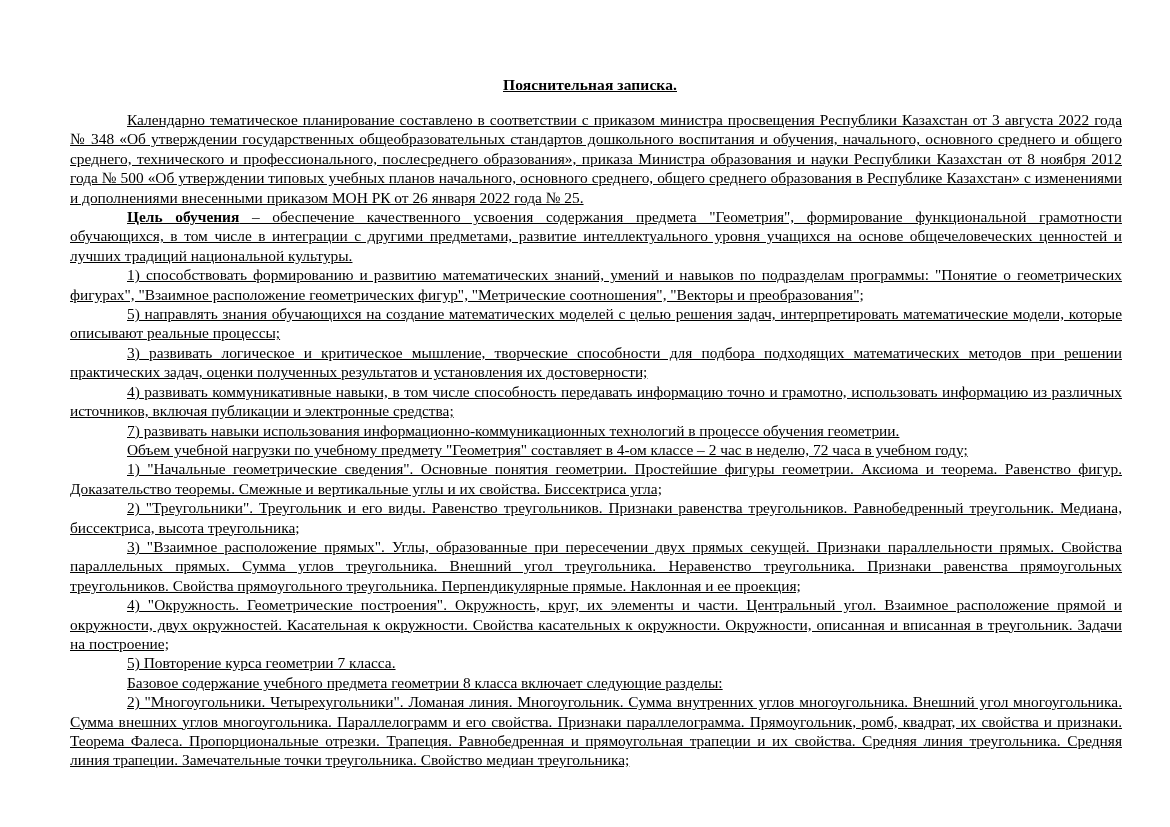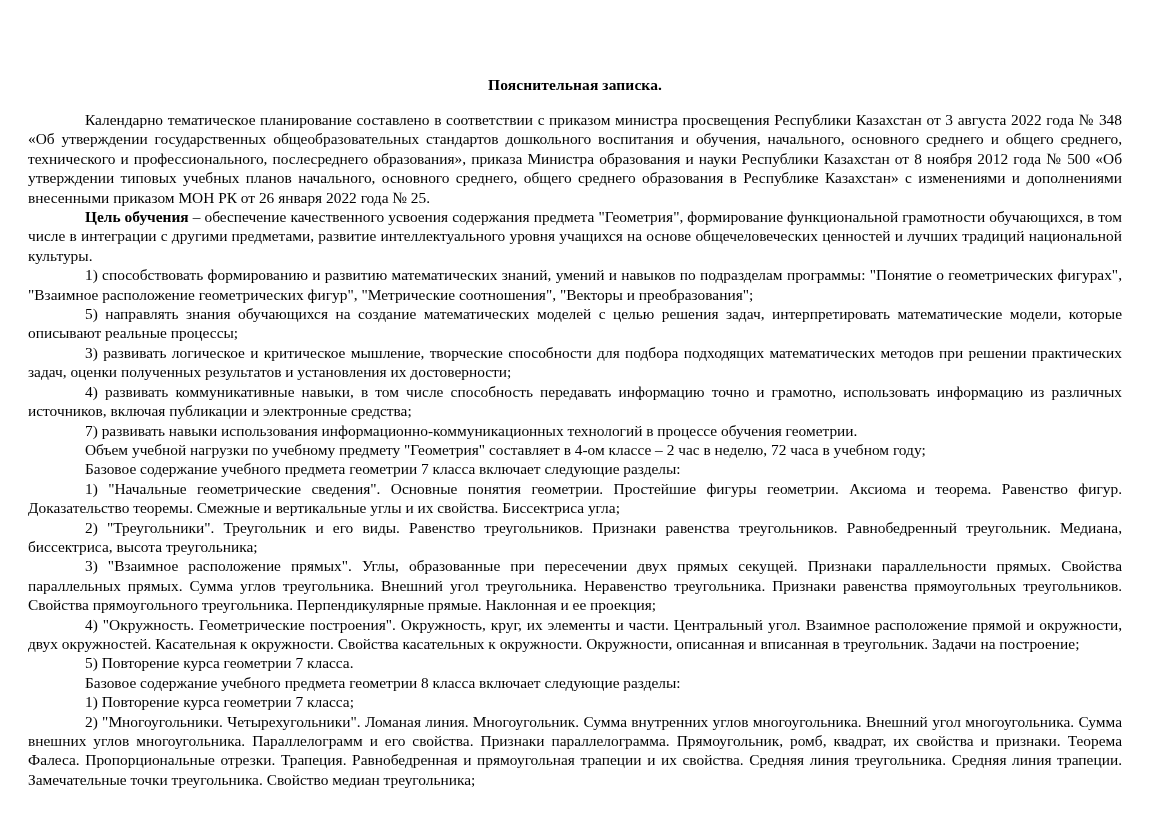--- a/index.html
+++ b/index.html
@@ -12,41 +12,43 @@
     height: 827px;
     font-family: "Liberation Serif", "DejaVu Serif", serif;
     color: #000000;
     overflow: hidden;
   }
   .page {
     width: 1170px;
     height: 827px;
     position: relative;
     box-sizing: border-box;
-    padding: 76px 48px 0 28px;
+    padding: 76px 48px 0 58px;
     background: #ffffff;
+    text-decoration: underline;
   }
   .doc-title {
     text-align: center;
     font-weight: bold;
     font-size: 15.5px;
     line-height: 18px;
     margin: 0 0 16px 0;
     letter-spacing: 0.1px;
   }
   .para {
     text-align: justify;
     text-justify: inter-word;
     font-size: 15.4px;
     line-height: 19.4px;
     margin: 0;
     hyphens: none;
   }
   .para.indent {
     text-indent: 57px;
+    margin-left: 12px;
   }
   b.lead {
     font-weight: bold;
   }
   .block-tight > .para + .para {
     margin-top: 0;
   }
 </style>
 </head>
 <body>
@@ -63,27 +65,25 @@
 
 
     <p class="para indent">1) способствовать формированию и развитию математических знаний, умений и навыков по подразделам программы: "Понятие о геометрических фигурах", "Взаимное расположение геометрических фигур", "Метрические соотношения", "Векторы и преобразования";</p>
     <p class="para indent">5) направлять знания обучающихся на создание математических моделей с целью решения задач, интерпретировать математические модели, которые описывают реальные процессы;</p>
     <p class="para indent">3) развивать логическое и критическое мышление, творческие способности для подбора подходящих математических методов при решении практических задач, оценки полученных результатов и установления их достоверности;</p>
     <p class="para indent">4) развивать коммуникативные навыки, в том числе способность передавать информацию точно и грамотно, использовать информацию из различных источников, включая публикации и электронные средства;</p>
     <p class="para indent">7) развивать навыки использования информационно-коммуникационных технологий в процессе обучения геометрии.</p>
 
     <p class="para indent">Объем учебной нагрузки по учебному предмету "Геометрия" составляет в 4-ом классе – 2 час в неделю, 72 часа в учебном году;</p>
 
-    <p class="para indent">Базовое содержание учебного предмета геометрии 7 класса включает следующие разделы:</p>
 
     <p class="para indent">1) "Начальные геометрические сведения". Основные понятия геометрии. Простейшие фигуры геометрии. Аксиома и теорема. Равенство фигур. Доказательство теоремы. Смежные и вертикальные углы и их свойства. Биссектриса угла;</p>
     <p class="para indent">2) "Треугольники". Треугольник и его виды. Равенство треугольников. Признаки равенства треугольников. Равнобедренный треугольник. Медиана, биссектриса, высота треугольника;</p>
     <p class="para indent">3) "Взаимное расположение прямых". Углы, образованные при пересечении двух прямых секущей. Признаки параллельности прямых. Свойства параллельных прямых. Сумма углов треугольника. Внешний угол треугольника. Неравенство треугольника. Признаки равенства прямоугольных треугольников. Свойства прямоугольного треугольника. Перпендикулярные прямые. Наклонная и ее проекция;</p>
     <p class="para indent">4) "Окружность. Геометрические построения". Окружность, круг, их элементы и части. Центральный угол. Взаимное расположение прямой и окружности, двух окружностей. Касательная к окружности. Свойства касательных к окружности. Окружности, описанная и вписанная в треугольник. Задачи на построение;</p>
     <p class="para indent">5) Повторение курса геометрии 7 класса.</p>
 
     <p class="para indent"> Базовое содержание учебного предмета геометрии 8 класса включает следующие разделы:</p>
 
-    <p class="para indent">1) Повторение курса геометрии 7 класса;</p>
     <p class="para indent">2) "Многоугольники. Четырехугольники". Ломаная линия. Многоугольник. Сумма внутренних углов многоугольника. Внешний угол многоугольника. Сумма внешних углов многоугольника. Параллелограмм и его свойства. Признаки параллелограмма. Прямоугольник, ромб, квадрат, их свойства и признаки. Теорема Фалеса. Пропорциональные отрезки. Трапеция. Равнобедренная и прямоугольная трапеции и их свойства. Средняя линия треугольника. Средняя линия трапеции. Замечательные точки треугольника. Свойство медиан треугольника;</p>
 
   </div>
 </div>
 
 </body></html>

